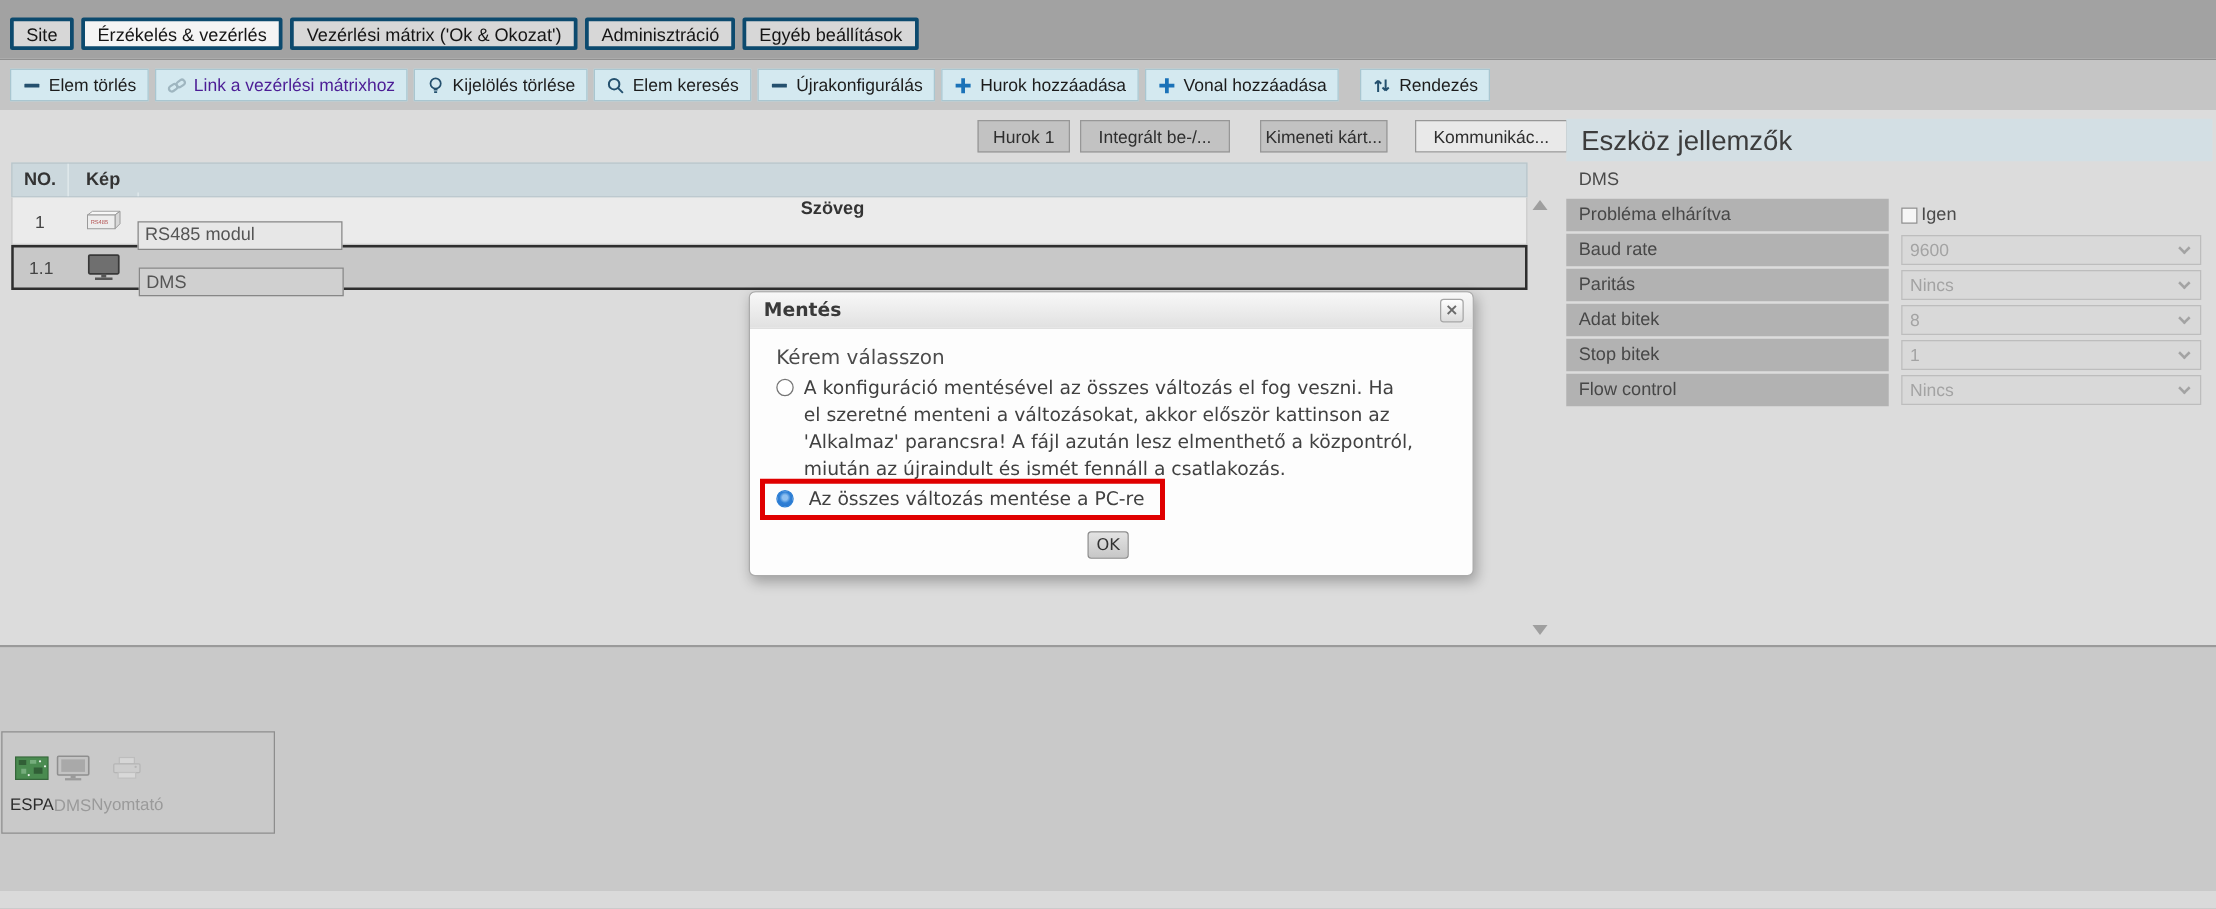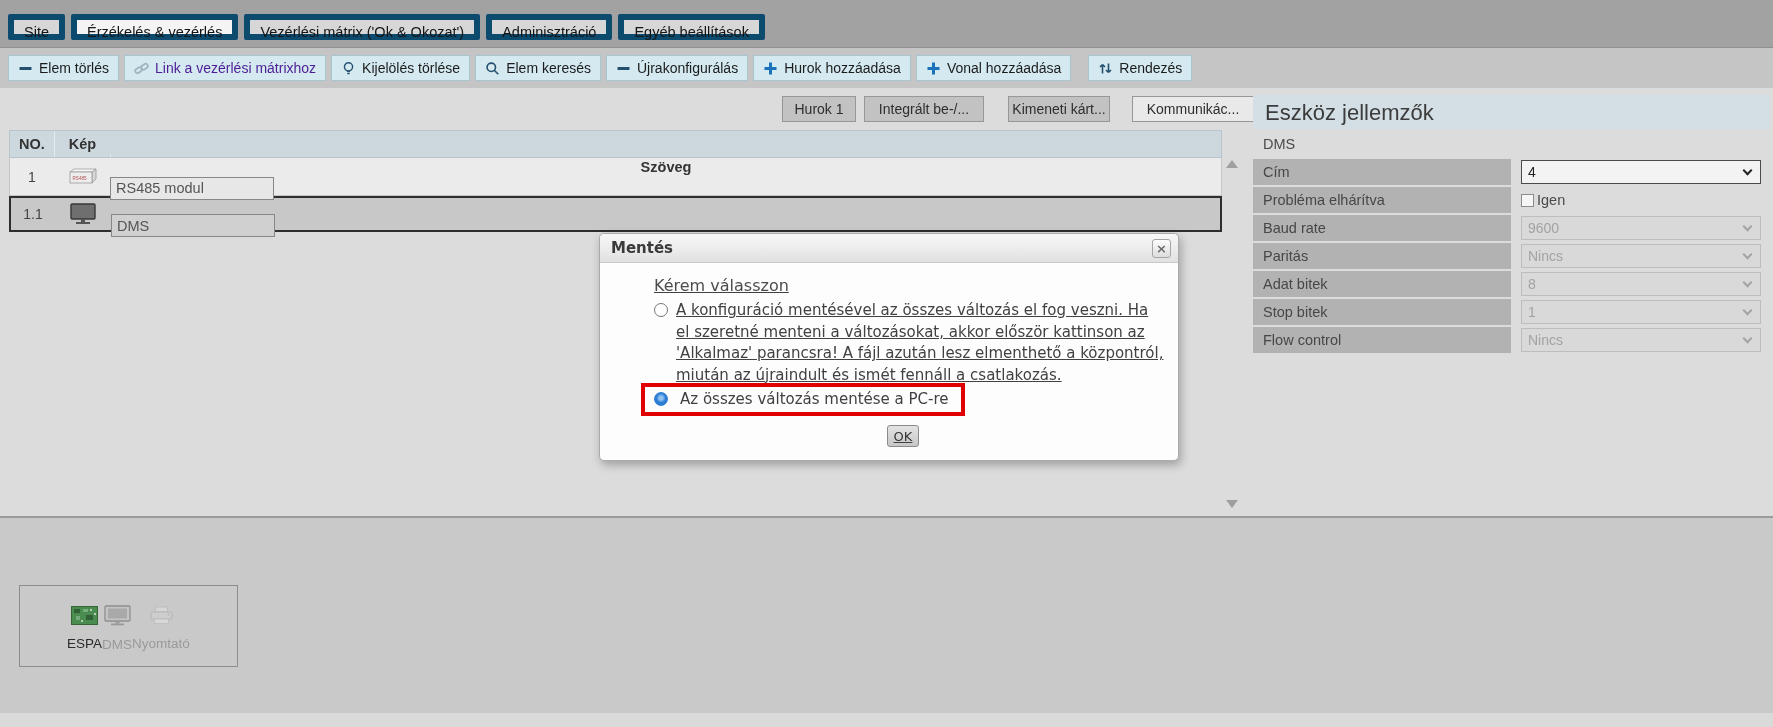--- a/index.html
+++ b/index.html
@@ -4,21 +4,21 @@
 <style>
   * { margin:0; padding:0; box-sizing:border-box; }
   body { background:#888; }
   #app { position:relative; width:1773px; height:727px; overflow:hidden;
          font-family:"Liberation Sans", sans-serif; background:#dcdcdc; }
 
   
   .topbar { position:absolute; left:0; top:0; width:100%; height:47px; background:#a2a2a2;
             display:flex; align-items:flex-end; gap:6px; padding:0 0 7px 8px; }
   .tab { height:26px; line-height:24px; padding:0 10px; background:#d7d7d7;
-         border:6px solid #0c4a6e; border-radius:2px; font-size:14.5px; color:#151515;
+         border:3px solid #0c4a6e; border-radius:2px; font-size:14.5px; color:#151515;
          white-space:nowrap; cursor:default; }
   .tab.active { background:#f4f4f4; }
 
   
   .toolbar { position:absolute; left:0; top:47px; width:100%; height:41px; background:#c5c5c5;
              border-top:1px solid #909090; display:flex; align-items:center; gap:5px; padding-left:8px; }
   .tbtn { height:26px; display:flex; align-items:center; gap:6px; padding:0 9px;
           background:#d4e9f0; border:1px solid #a9c6d0; font-size:14px; color:#1c1c1c;
           white-space:nowrap;text-align:center; }
   .tbtn .ic { display:flex; align-items:center; }
@@ -79,41 +79,41 @@
 
   
   .dialog { position:absolute; left:599px; top:233px; width:580px; background:#fdfdfd;
             border:1px solid #ababab; border-radius:5px; box-shadow:2px 4px 10px rgba(0,0,0,.28); z-index:10; }
   .dtitle { height:29px; background:linear-gradient(#f8f8f8,#e1e1e1); border-bottom:1px solid #c9c9c9;
             border-radius:5px 5px 0 0; display:flex; align-items:center; padding:0 7px 0 11px;
             font-family:"DejaVu Sans",sans-serif; font-size:15px; font-weight:bold; color:#3a3a3a; }
   .dclose { margin-left:auto; width:19px; height:19px; border:1px solid #a5a5a5; border-radius:3px;
             background:linear-gradient(#fefefe,#dcdcdc); color:#6b6b6b; font-size:13px; font-weight:bold;
             display:flex; align-items:center; justify-content:center; line-height:1; }
-  .dbody { padding:13px 26px 13px 54px; font-family:"DejaVu Sans",sans-serif; color:#414141;text-decoration:underline; }
+  .dbody { padding:13px 26px 13px 21px; font-family:"DejaVu Sans",sans-serif; color:#414141; }
   .dprompt { font-size:16px; color:#4c4c4c; margin-bottom:5px; }
   .opt { display:flex; gap:8px; font-size:15px; line-height:21.5px; width:512px; }
   .radio { flex-shrink:0; width:14px; height:14px; border:1px solid #757575; border-radius:50%;
            background:#fff; margin-top:3px; }
   .radio.checked { border-color:#2f80d6;
            background:radial-gradient(circle at 50% 42%, #8fc0f0 0 22%, #2f80d6 48%, #2470c8 100%); }
   .redbox { display:inline-flex; align-items:center; gap:12px; border:4px solid #e00000;
             padding:3px 12px 4px 9px; margin:-3px 0 0 -13px; font-size:15px; }
   .redbox .radio { margin-top:0; }
   .okrow { display:flex; justify-content:center; margin-top:9px; }
   .okbtn { min-width:28px; height:22px; padding:0 6px; background:linear-gradient(#e3e3e3,#c7c7c7);
            border:1px solid #8a8a8a; border-radius:3px; font-family:"DejaVu Sans",sans-serif;
            font-size:13px; color:#333; display:flex; align-items:center; justify-content:center; }
 
   
   .bdivider { position:absolute; left:0; top:516px; width:100%; height:2px; background:#9a9a9a; }
   .bottom { position:absolute; left:0; top:518px; width:100%; height:195px; background:#c9c9c9; }
   .bstrip { position:absolute; left:0; top:713px; width:100%; height:14px; background:#dadada; }
-  .palette { position:absolute; left:19px; top:585px; width:219px; height:82px;
-             border:1px solid #8d8d8d; display:flex; align-items:center; justify-content:center;
+  .palette { position:absolute; left:1px; top:585px; width:219px; height:82px;
+             border:1px solid #8d8d8d; display:flex; align-items:center; justify-content:flex-start;
              padding:4px 6px 0 6px; }
   .pitem { display:flex; flex-direction:column; align-items:center; gap:7px; }
   .pitem .plbl { font-size:13.5px; color:#2b2b2b; }
   .pitem.disabled .plbl { color:#9a9a9a; }
 </style>
 </head>
 <body>
 
 <div id="app">
 
@@ -250,29 +250,20 @@
     <div class="tri-up"></div>
     <div class="tri-down"></div>
   </div>
 
   <div class="panel-title">Eszköz jellemzők</div>
   <div class="panel">
     <div class="prow">
       <div class="pvalue">
           <span class="ptext">DMS</span>
         </div>
-    </div>
-    <div class="prow">
-      <div class="plabel">Cím</div>
-      <div class="pvalue">
-        <div class="select enabled">
-          <span>4</span>
-          <span class="chev"></span>
-        </div>
-      </div>
     </div>
     <div class="prow">
       <div class="plabel">Probléma elhárítva</div>
       <div class="pvalue">
         <span class="checkbox"></span>
         <span class="ptext">Igen</span>
       </div>
     </div>
     <div class="prow">
       <div class="plabel">Baud rate</div>

